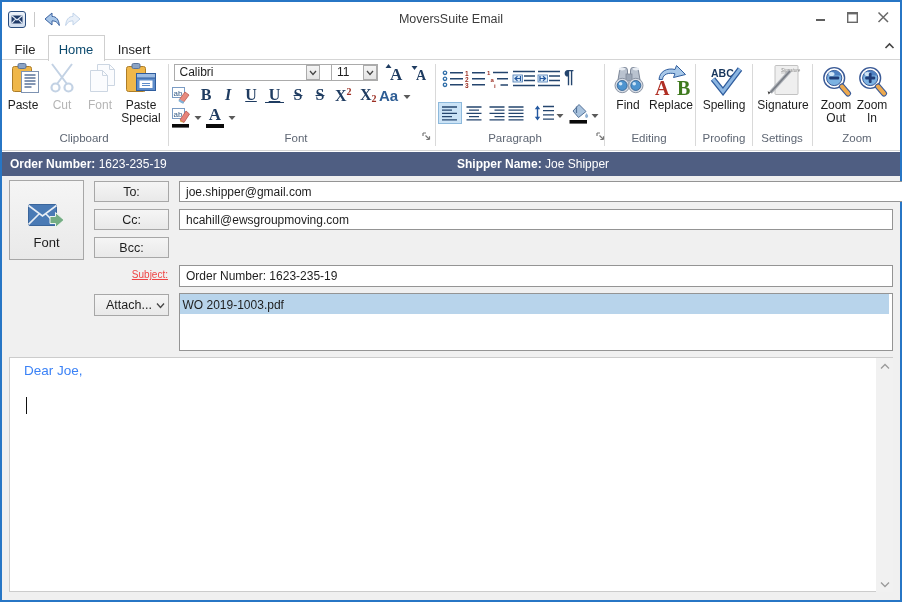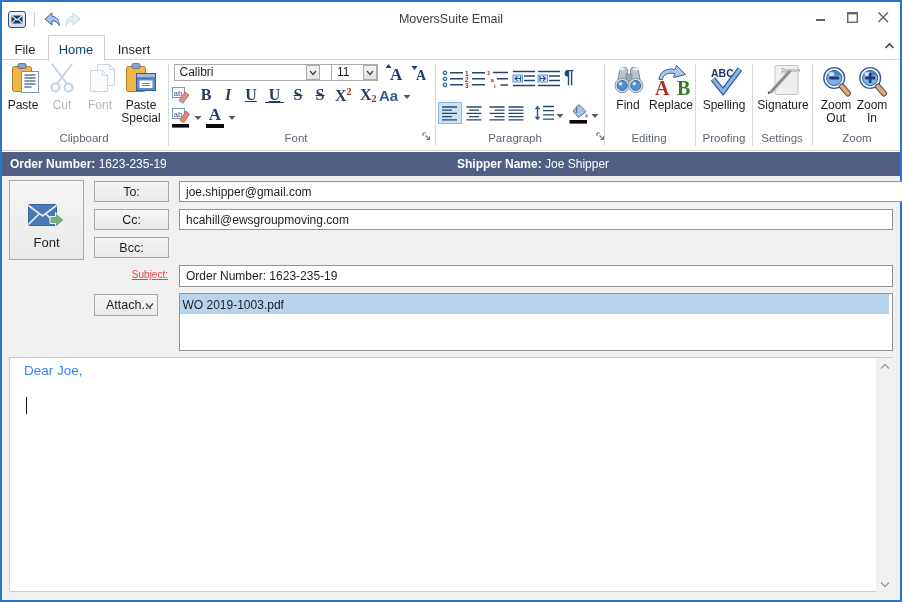--- a/index.html
+++ b/index.html
@@ -319,21 +319,21 @@
 </svg>
 <div style="margin-top:5px;font-size:13px;">Font</div>
 </div>
 <div class="btn" style="left:92px;top:178.5px;width:75px;height:21.5px;line-height:20px;">To:</div>
 <div class="fld" style="left:177px;top:178.5px;width:735px;height:21.5px;">joe.shipper@gmail.com</div>
 <div class="btn" style="left:92px;top:206.5px;width:75px;height:21.5px;line-height:20px;">Cc:</div>
 <div class="fld" style="left:177px;top:206.5px;width:713.5px;height:21.5px;">hcahill@ewsgroupmoving.com</div>
 <div class="btn" style="left:92px;top:234.5px;width:75px;height:21.5px;line-height:20px;">Bcc:</div>
 <div class="abs" style="left:92px;top:267px;width:74px;text-align:right;font-size:10px;color:#ef4444;text-decoration:underline;">Subject:</div>
 <div class="fld" style="left:177px;top:262.5px;width:713.5px;height:22.5px;line-height:21px;">Order Number: 1623-235-19</div>
-<div class="btn" style="left:92px;top:291.5px;width:64px;height:22px;line-height:20.5px;text-align:left;padding-left:11px;">Attach...<svg width="9" height="7" viewBox="0 0 9 7" style="position:absolute;right:3.5px;top:7px;">
+<div class="btn" style="left:92px;top:291.5px;width:75px;height:22px;line-height:20.5px;text-align:left;padding-left:11px;">Attach...<svg width="9" height="7" viewBox="0 0 9 7" style="position:absolute;right:3.5px;top:7px;">
         <path d="M1 1.5 L4.5 5.5 L8 1.5" stroke="#454545" stroke-width="1.3" fill="none"></path>
       </svg></div>
 <div class="fld" style="left:177px;top:291px;width:713.5px;height:57.5px;padding-left:0;"></div>
 <div class="abs" style="left:178px;top:292px;width:709px;height:19.5px;background:#b8d4eb;"></div>
 <div class="abs" style="left:180.5px;top:295.5px;font-size:12px;color:#1e1e1e;">WO 2019-1003.pdf</div>
 
 <div class="abs" style="left:7px;top:354.5px;width:883.5px;height:235.5px;border:1px solid #cccccc;background:#fff;box-sizing:border-box;"></div>
 <div class="abs" style="left:22px;top:361px;font-size:13.5px;color:#3b82f6;">Dear Joe,</div>
 <div class="abs" style="left:23.5px;top:395px;width:1px;height:17px;background:#111;"></div>
 <div class="abs" style="left:874px;top:355.5px;width:16.5px;height:234.5px;background:#f1f1f1;"></div>

